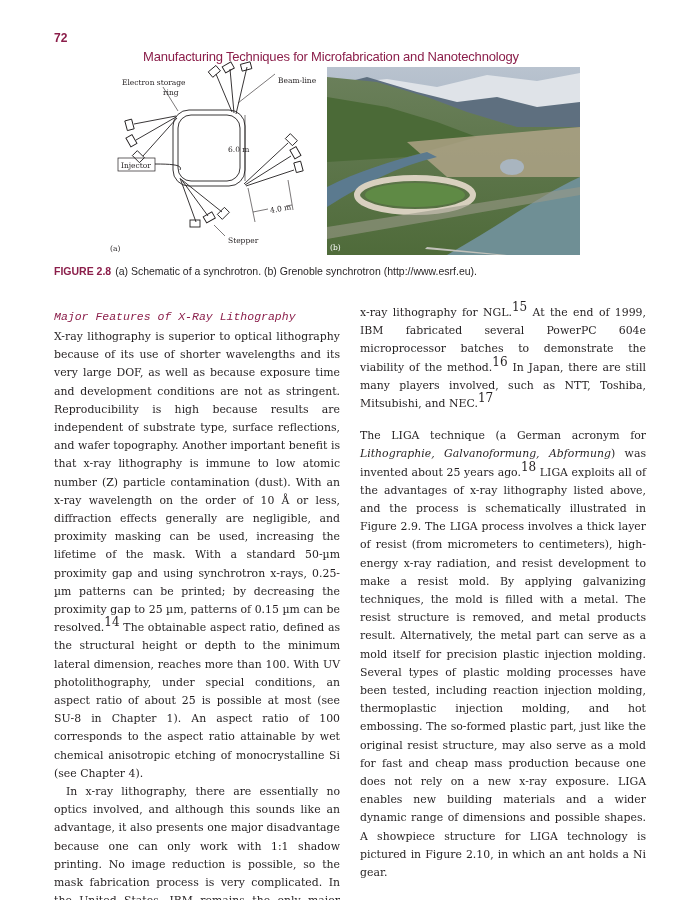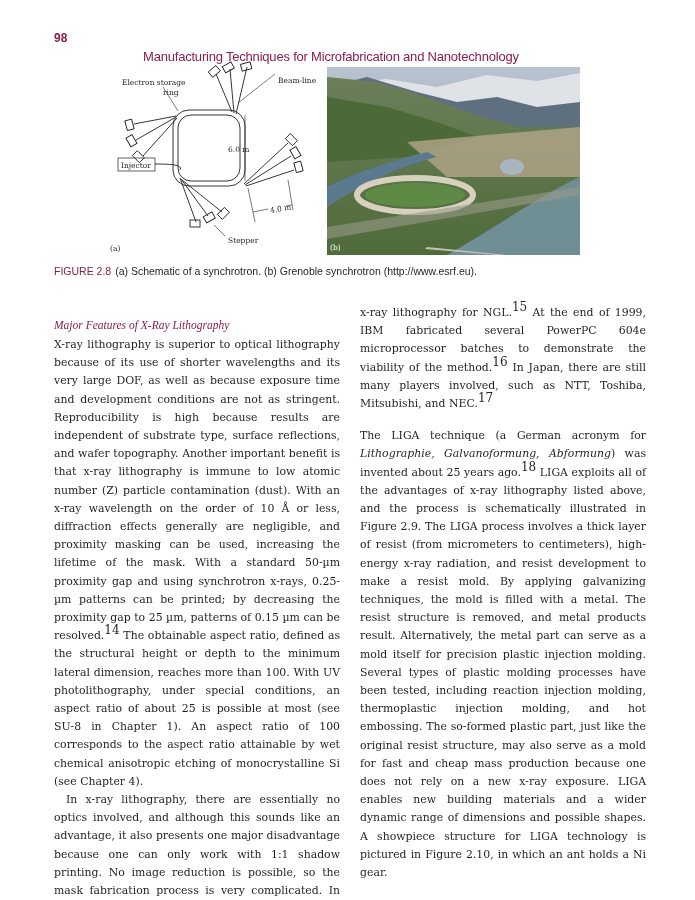--- a/index.html
+++ b/index.html
@@ -4,36 +4,36 @@
   <style>
     html, body { margin: 0; padding: 0; background: #ffffff; }
     body { width: 695px; height: 900px; position: relative; overflow: hidden; font-family: "DejaVu Serif", serif; color: #231f20; }
     .running-head { position: absolute; top: 31px; left: 0; width: 695px; height: 16px; font-family: "Liberation Sans", sans-serif; color: #8b1e4a; }
     .page-num { position: absolute; left: 54px; top: 0; font-size: 12px; font-weight: bold; }
     .book-title { position: absolute; left: 99px; top: 18px; font-size: 13px; letter-spacing: -0.2px; margin-left: 44px; }
     .figure { position: absolute; left: 108px; top: 60px; width: 484px; height: 200px; }
     .panel-a { position: absolute; left: 0; top: 0; width: 215px; height: 195px; }
     .panel-b { position: absolute; left: 219px; top: 7px; width: 253px; height: 188px; overflow: hidden; }
     .caption { position: absolute; left: 54px; top: 265px; width: 600px; font-family: "Liberation Sans", sans-serif; font-size: 10.5px; color: #231f20; white-space: nowrap; }
-    .caption .fig-label { color: #8b1e4a; font-weight: normal; margin-right: 4px; }
+    .caption .fig-label { color: #8b1e4a; font-weight: bold; margin-right: 4px; }
     .col { position: absolute; top: 304px; width: 286px; font-size: 10.9px; line-height: 18.2px; text-align: justify; }
     .col-left { left: 54px; }
     .col-right { left: 360px; }
-    .section-head { font-family: Liberation Serif, serif; font-style: italic; color: #8b1e4a; font-size: 11.5px; line-height: 18px; margin: 12px 0 2px 0; font-weight: normal; }
+    .section-head { font-family: Liberation Mono, monospace; font-style: italic; color: #8b1e4a; font-size: 11.5px; line-height: 18px; margin: 4px 0 2px 0; font-weight: normal; }
     .col p { margin: 0; }
     .col p.indent { text-indent: 12px; }
     .spacer { height: 14px; }
     sup { font-size: 12px; line-height: 0; vertical-align: super; }
     .diag-text { font-family: "DejaVu Serif", serif; font-size: 7.5px; fill: #231f20; }
   </style>
 </head>
 <body>
 
 <div class="running-head">
-  <span class="page-num">98</span>
+  <span class="page-num">72</span>
   <span class="book-title">Manufacturing Techniques for Microfabrication and Nanotechnology</span>
 </div>
 
 <div class="figure">
   <div class="panel-a">
     <svg width="215" height="195" viewBox="0 0 215 195">
       <g fill="none" stroke="#231f20" stroke-width="0.9">
 
         <rect x="65" y="50" width="72" height="76" rx="16" ry="16"></rect>
 

